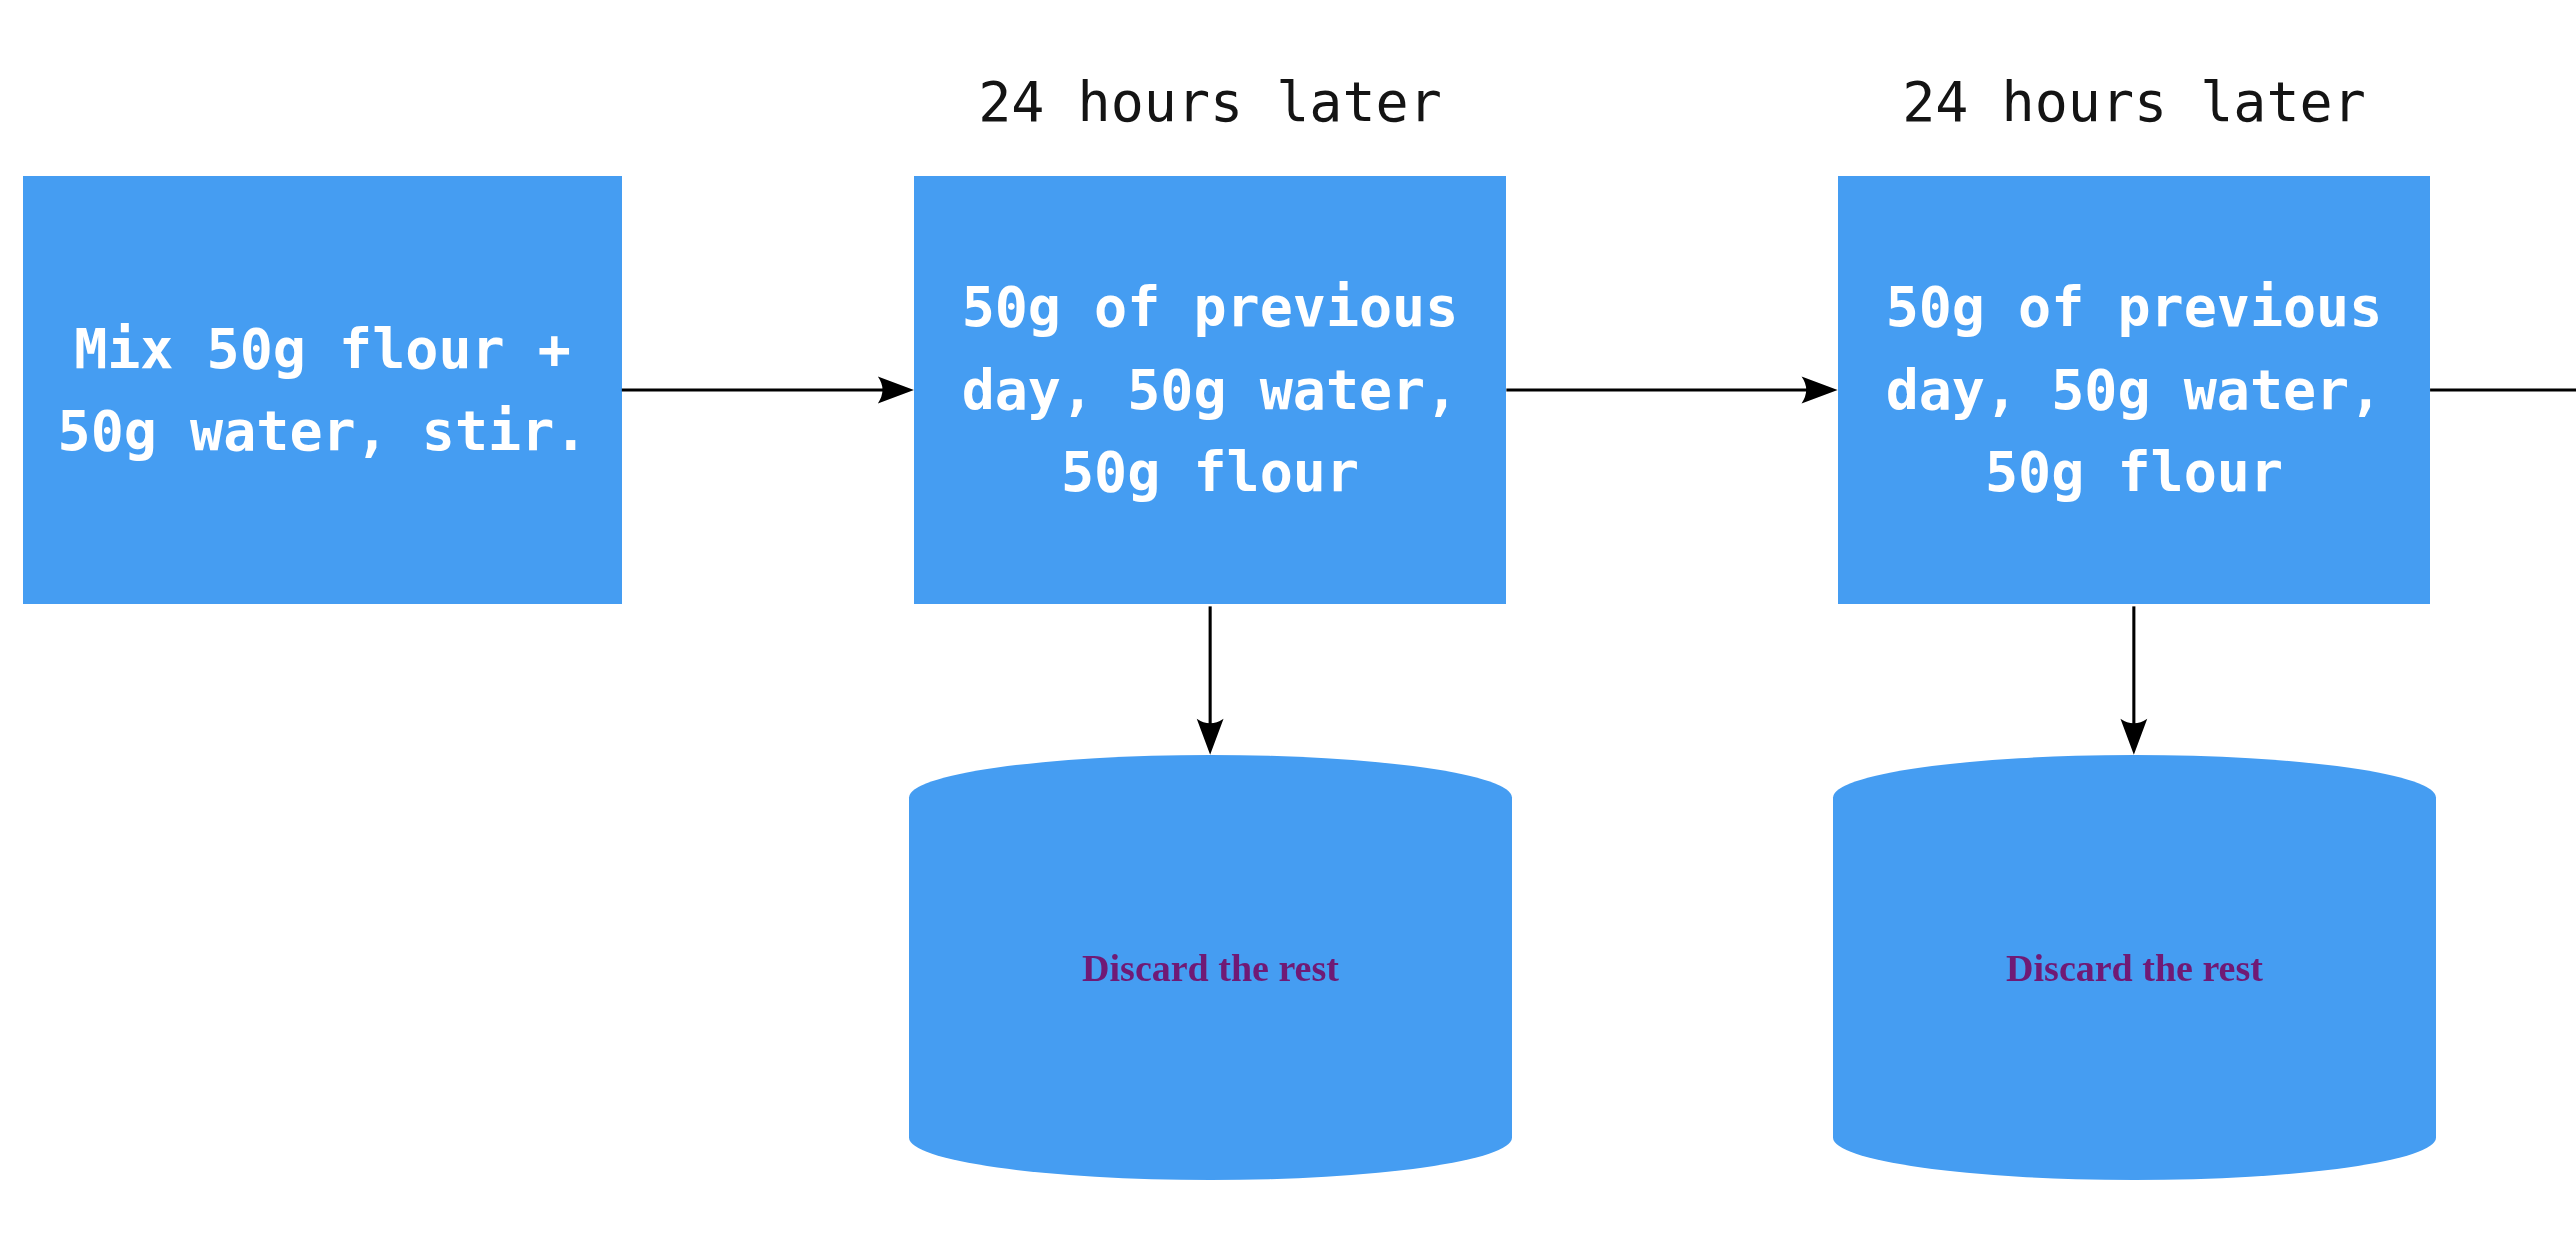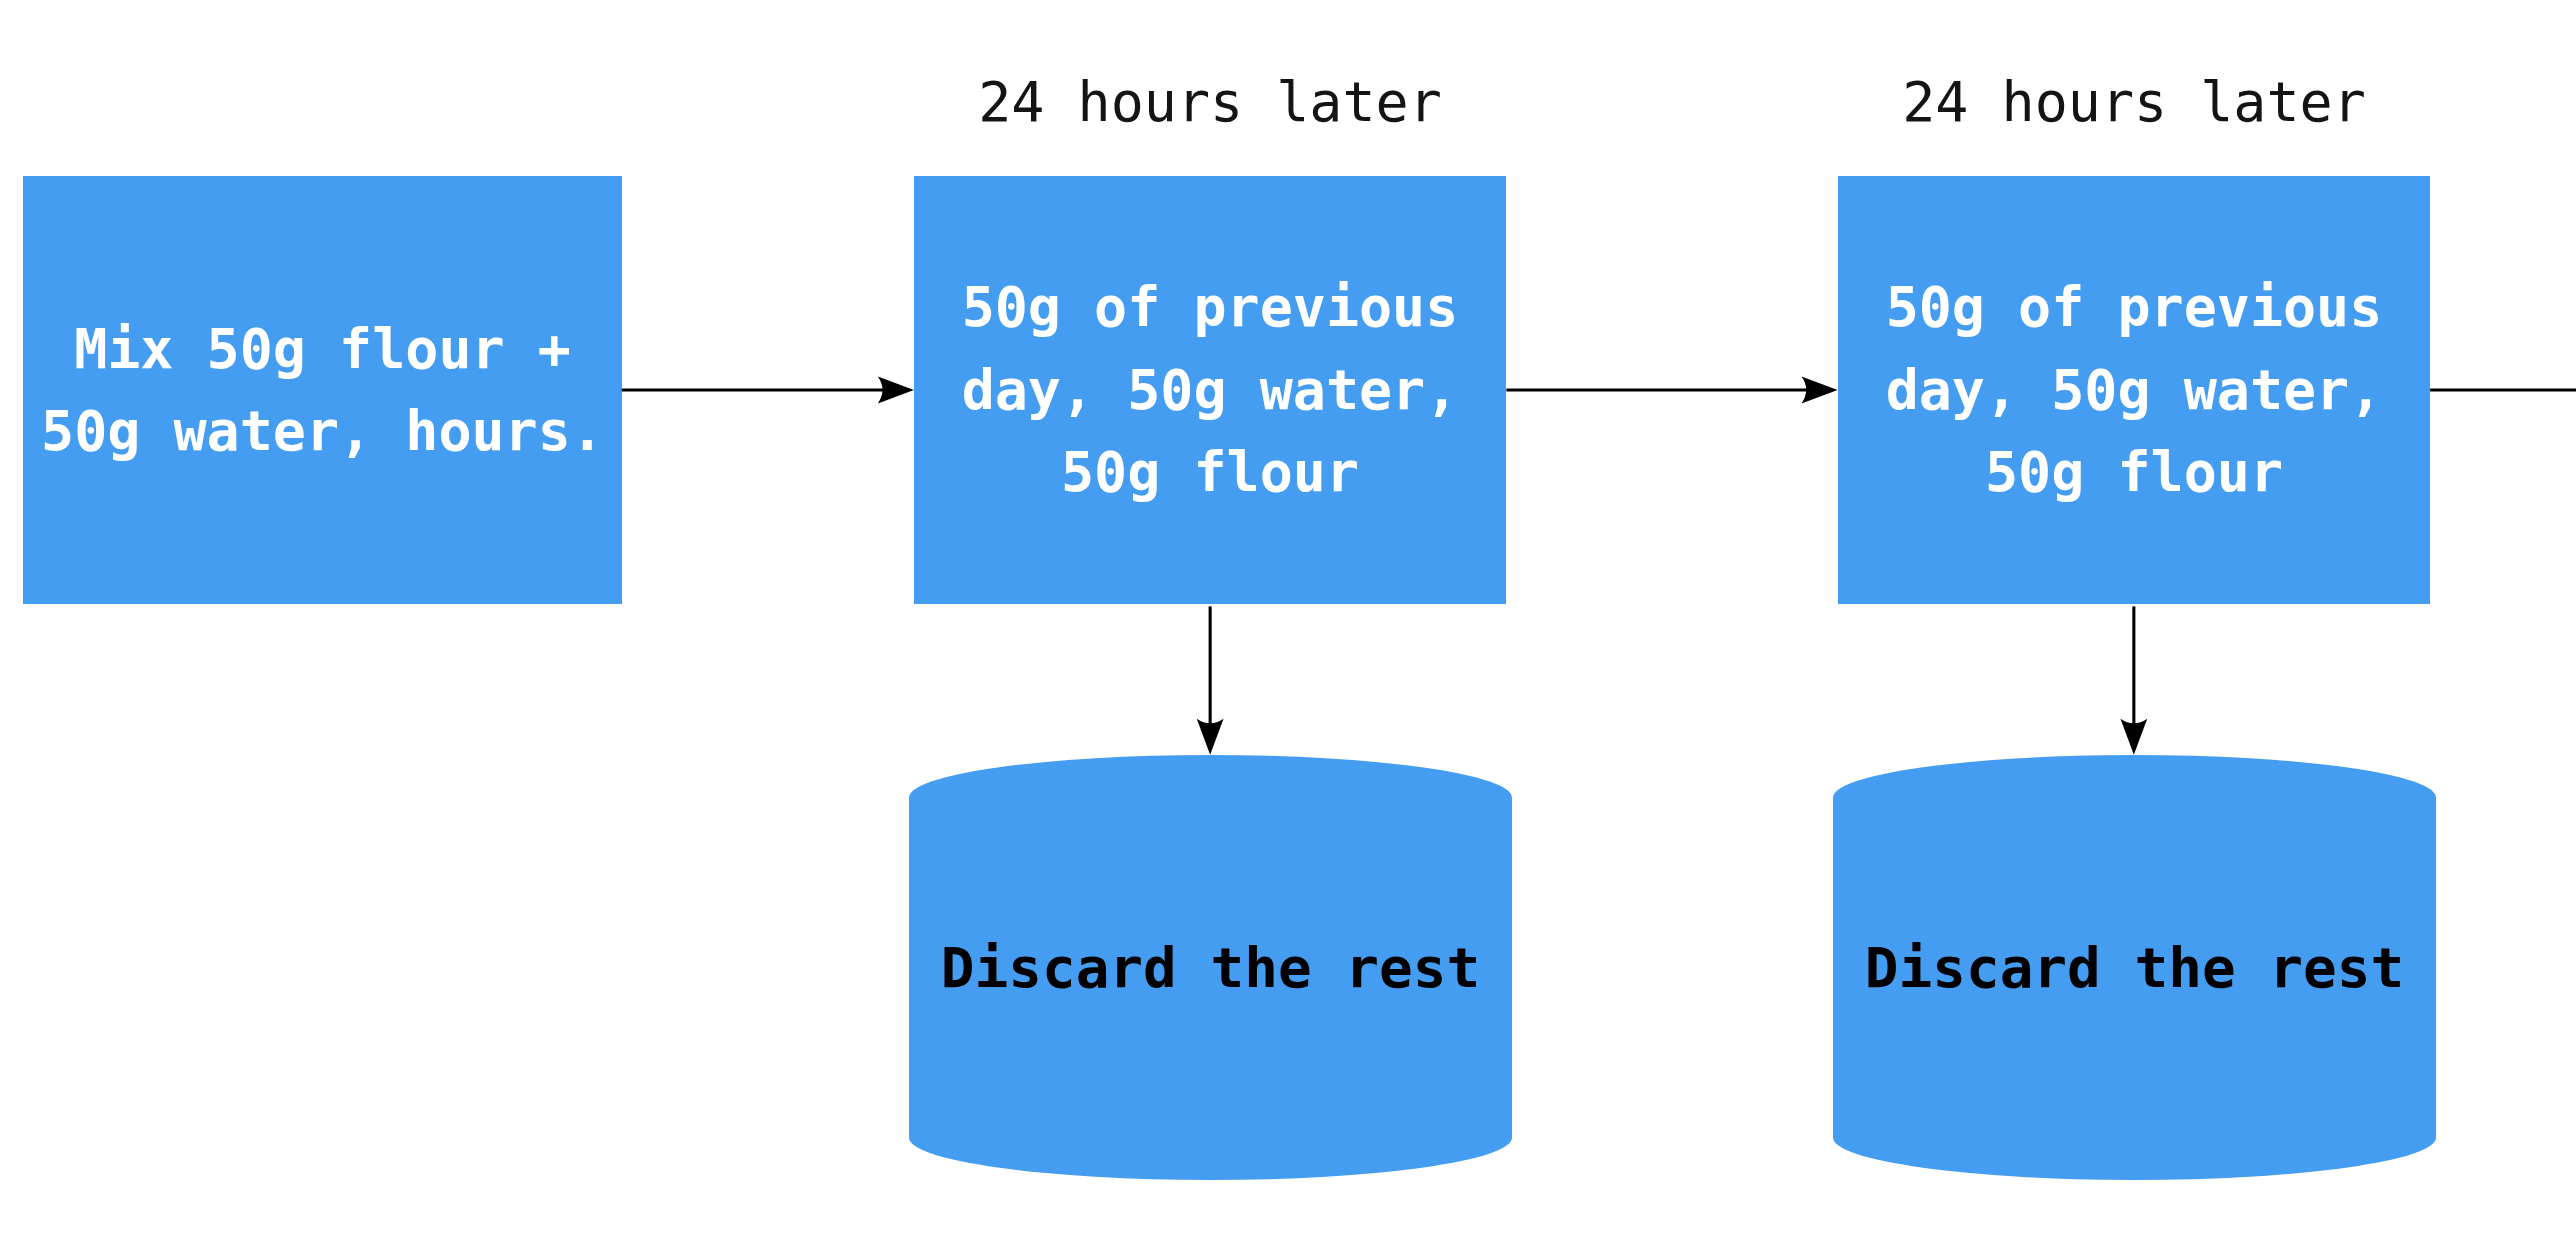--- a/index.html
+++ b/index.html
@@ -36,28 +36,29 @@
     text-align: center;
     white-space: pre-line;
   }
   .cylinder {
     position: absolute;
     top: 755px;
     width: 603px;
     height: 425px;
     background: #459df2;
     border-radius: 50% / 10%;
-    color: #000000;
-    font-size: 56px;
+    color: #701a75;
+    font-size: 38px;
     font-weight: 700;
     display: flex;
     align-items: center;
     justify-content: center;
     text-align: center;
     white-space: pre-line;
+    font-family: Liberation Serif, serif;
   }
   #node-start  { left: 23px;   width: 599px; }
   #node-feed1  { left: 914px; width: 592px; }
   #node-feed2  { left: 1838px; width: 592px; }
   #label-step2 { left: 914px; width: 592px; }
   #label-step3 { left: 1838px; width: 592px; }
   #cylinder-discard1 { left: 909px; }
   #cylinder-discard2 { left: 1833px; }
   .arrow-layer {
     position: absolute;
@@ -93,21 +94,21 @@
     <g>
       <line x1="4142" y1="1177" x2="4142" y2="1440" stroke="#000000" stroke-width="6"></line>
       <path d="M4142,1465 L4116,1395 Q4142,1413 4168,1395 Z" fill="#000000"></path>
     </g>
   </svg>
 
   <div class="step-label" id="label-step2">24 hours later</div>
   <div class="step-label" id="label-step3">24 hours later</div>
 
   <div class="node" id="node-start">Mix 50g flour +
-50g water, hours.</div>
+50g water, stir.</div>
   <div class="node" id="node-feed1">50g of previous
 day, 50g water,
 50g flour</div>
   <div class="node" id="node-feed2">50g of previous
 day, 50g water,
 50g flour</div>
 
   <div class="cylinder" id="cylinder-discard1">Discard the rest</div>
   <div class="cylinder" id="cylinder-discard2">Discard the rest</div>
 

